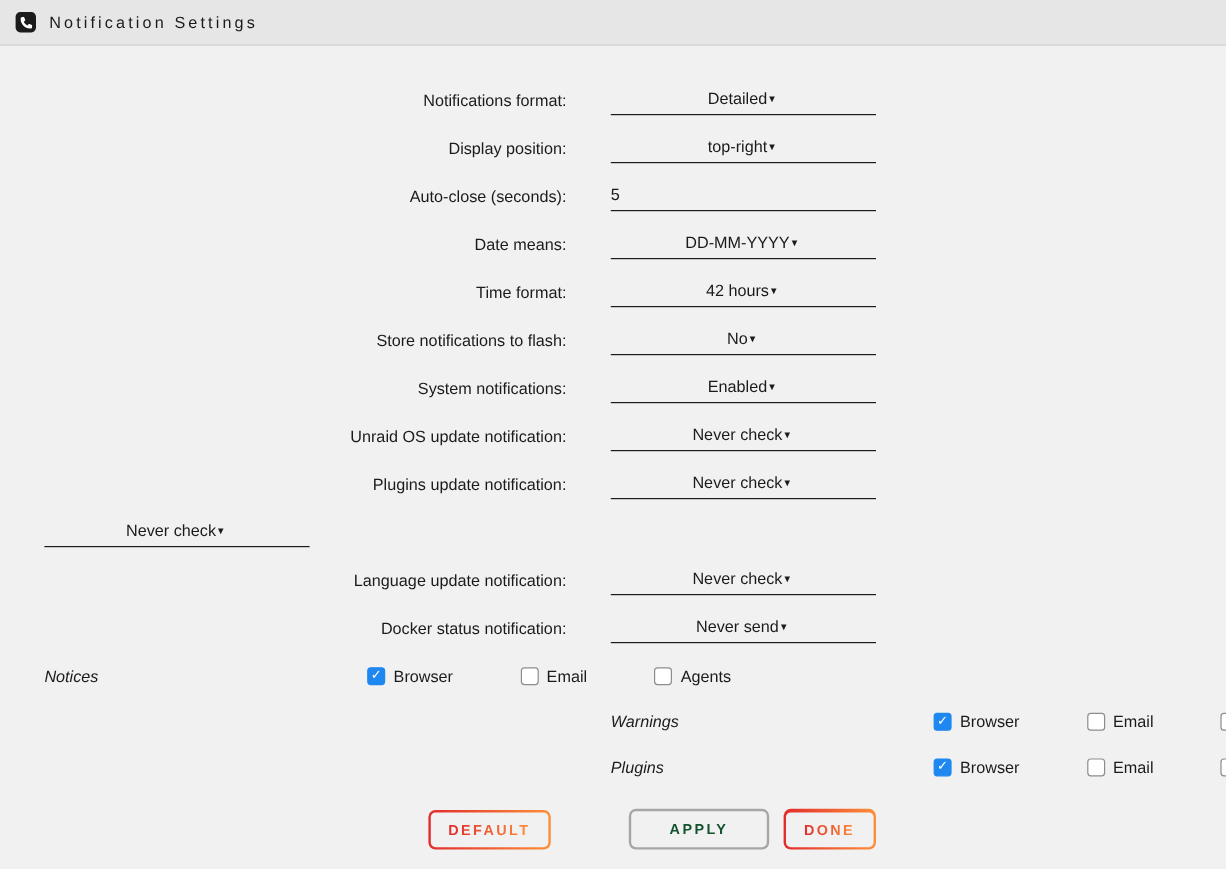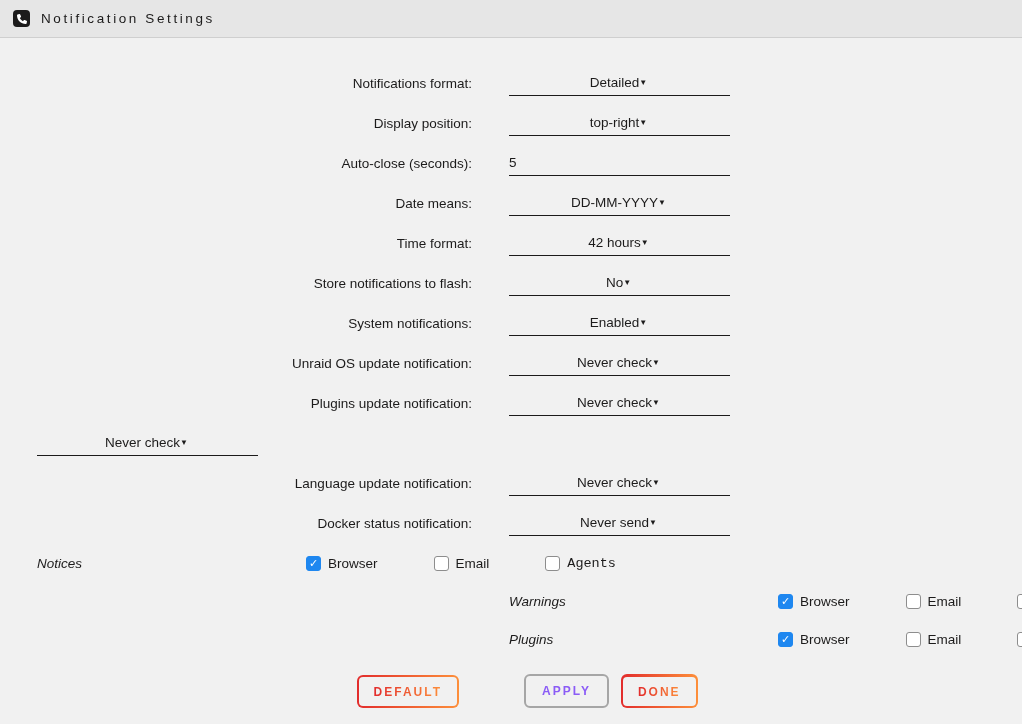--- a/index.html
+++ b/index.html
@@ -82,21 +82,21 @@
   .entity-row { height:38px; display:flex; align-items:center; }
   .entity-row .row-label { line-height:38px; }
   .entity-name {
     margin-left:37px;
     width:229px;
     font-style:italic;
     flex:0 0 auto;
   }
   .cb-group { display:flex; align-items:center; }
   .cb { display:flex; align-items:center; cursor:pointer; margin-right:16px;padding-left:40px; }
-  .cb:last-child { margin-right:0;font-family:Liberation Mono, monospace; }
+  .cb:last-child { margin-right:0; }
   .cb-box {
     width:15px; height:15px;
     border:1px solid #8d8d8d;
     border-radius:3px;
     background:#ffffff;
     display:inline-flex;
     align-items:center;
     justify-content:center;
     flex:0 0 auto;
   }
@@ -138,26 +138,26 @@
     color:#f26b21;
     background:linear-gradient(90deg,#e22c2c,#fd8f3a);
     -webkit-background-clip:text;
     background-clip:text;
     -webkit-text-fill-color:transparent;
   }
   .btn-plain {
     border:2px solid #a6a6a6;
     border-radius:6px;
     background:transparent;
-    padding:8px 16px;
+    padding:8px 32px;
     font-family:"Liberation Sans","DejaVu Sans",sans-serif;
     font-weight:bold;
     font-size:12px;
     letter-spacing:2px;
-    color:#8b5cf6;
+    color:#14532d;
     cursor:default;
   }
 </style>
 </head>
 <body>
 
 <div class="titlebar">
   <span class="title-icon">
     <svg viewBox="0 0 512 512">
         <path d="M164.9 24.6c-7.7-18.6-28-28.5-47.4-23.2l-88 24C12.1 30.2 0 46 0 64C0 311.4 200.6 512 448 512c18 0 33.8-12.1 38.6-29.5l24-88c5.3-19.4-4.6-39.7-23.2-47.4l-96-40c-16.3-6.8-35.2-2.1-46.3 11.6L304.7 368C234.3 334.7 177.3 277.7 144 207.3L193.3 167c13.7-11.2 18.4-30 11.6-46.3l-40-96z"></path>

